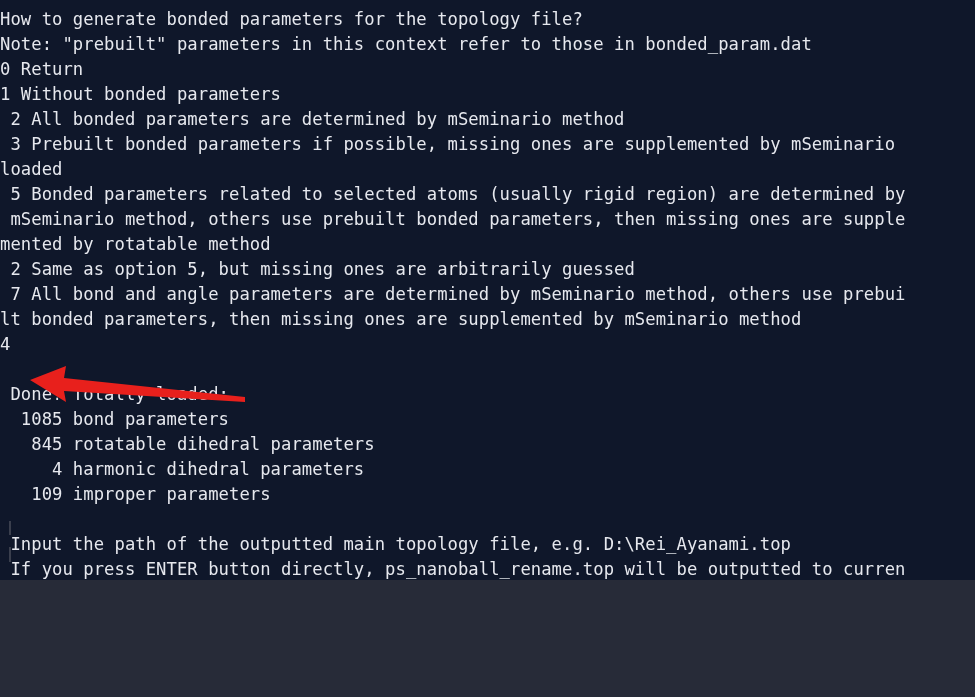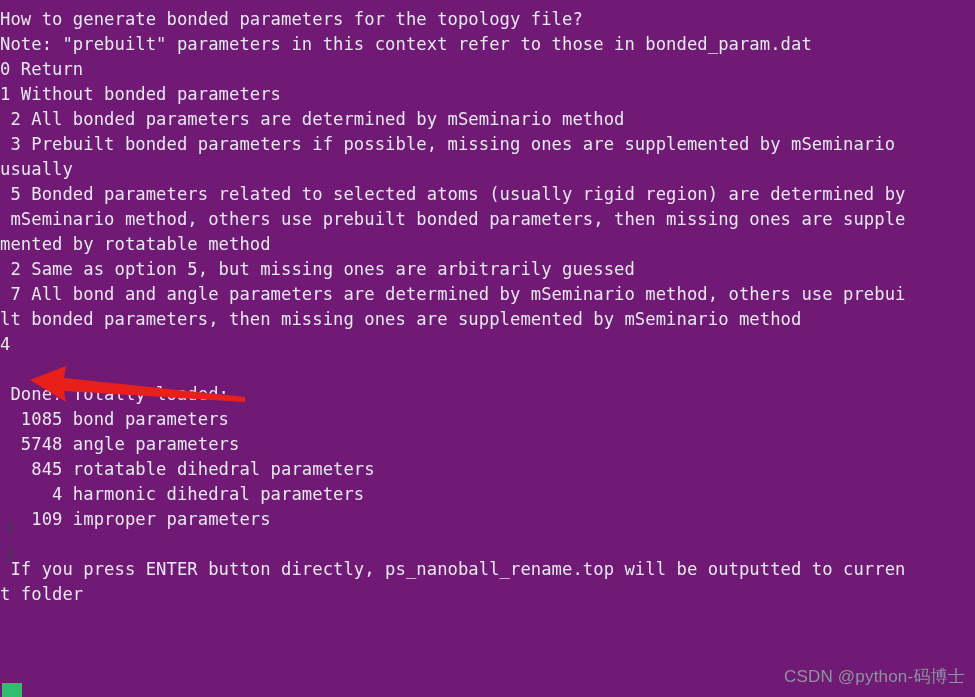--- a/index.html
+++ b/index.html
@@ -3,22 +3,22 @@
 <meta charset="utf-8">
 <style>
   html, body {
     margin: 0;
     padding: 0;
     background: #272b38;
   }
   #terminal {
     position: relative;
     width: 975px;
-    height: 697px;
-    background: #701a75;
+    height: 580px;
+    background: #0f172a;
     overflow: hidden;
     font-family: "DejaVu Sans Mono", "Liberation Mono", monospace;
     font-size: 17.2px;
     line-height: 25px;
     color: #e6e8ee;
     -webkit-font-smoothing: antialiased;
   }
   #console-lines {
     position: absolute;
     left: 0;
@@ -81,36 +81,36 @@
 
 <div id="terminal">
 
   <div id="console-lines">
       <span class="term-line">How to generate bonded parameters for the topology file?</span>
       <span class="term-line">Note: "prebuilt" parameters in this context refer to those in bonded_param.dat</span>
       <span class="term-line">0 Return</span>
       <span class="term-line">1 Without bonded parameters</span>
       <span class="term-line"> 2 All bonded parameters are determined by mSeminario method</span>
       <span class="term-line"> 3 Prebuilt bonded parameters if possible, missing ones are supplemented by mSeminario</span>
-      <span class="term-line">usually</span>
+      <span class="term-line">loaded</span>
       <span class="term-line"> 5 Bonded parameters related to selected atoms (usually rigid region) are determined by</span>
       <span class="term-line"> mSeminario method, others use prebuilt bonded parameters, then missing ones are supple</span>
       <span class="term-line">mented by rotatable method</span>
       <span class="term-line"> 2 Same as option 5, but missing ones are arbitrarily guessed</span>
       <span class="term-line"> 7 All bond and angle parameters are determined by mSeminario method, others use prebui</span>
       <span class="term-line">lt bonded parameters, then missing ones are supplemented by mSeminario method</span>
       <span class="term-line">4</span>
       <span class="term-line blank"></span>
       <span class="term-line"> Done! Totally loaded:</span>
       <span class="term-line">  1085 bond parameters</span>
-      <span class="term-line">  5748 angle parameters</span>
       <span class="term-line">   845 rotatable dihedral parameters</span>
       <span class="term-line">     4 harmonic dihedral parameters</span>
       <span class="term-line">   109 improper parameters</span>
       <span class="term-line blank"></span>
+      <span class="term-line"> Input the path of the outputted main topology file, e.g. D:\Rei_Ayanami.top</span>
       <span class="term-line"> If you press ENTER button directly, ps_nanoball_rename.top will be outputted to curren</span>
       <span class="term-line">t folder</span>
     </div>
 
   <div class="edge-tick" id="tick-a"></div>
   <div class="edge-tick" id="tick-b"></div>
 
   <svg id="red-arrow" viewBox="0 0 240 44">
     <polygon points="8,16 44,2 42,14 223,33 223,38 42,27 44,38" fill="#e8201c"></polygon>
   </svg>

